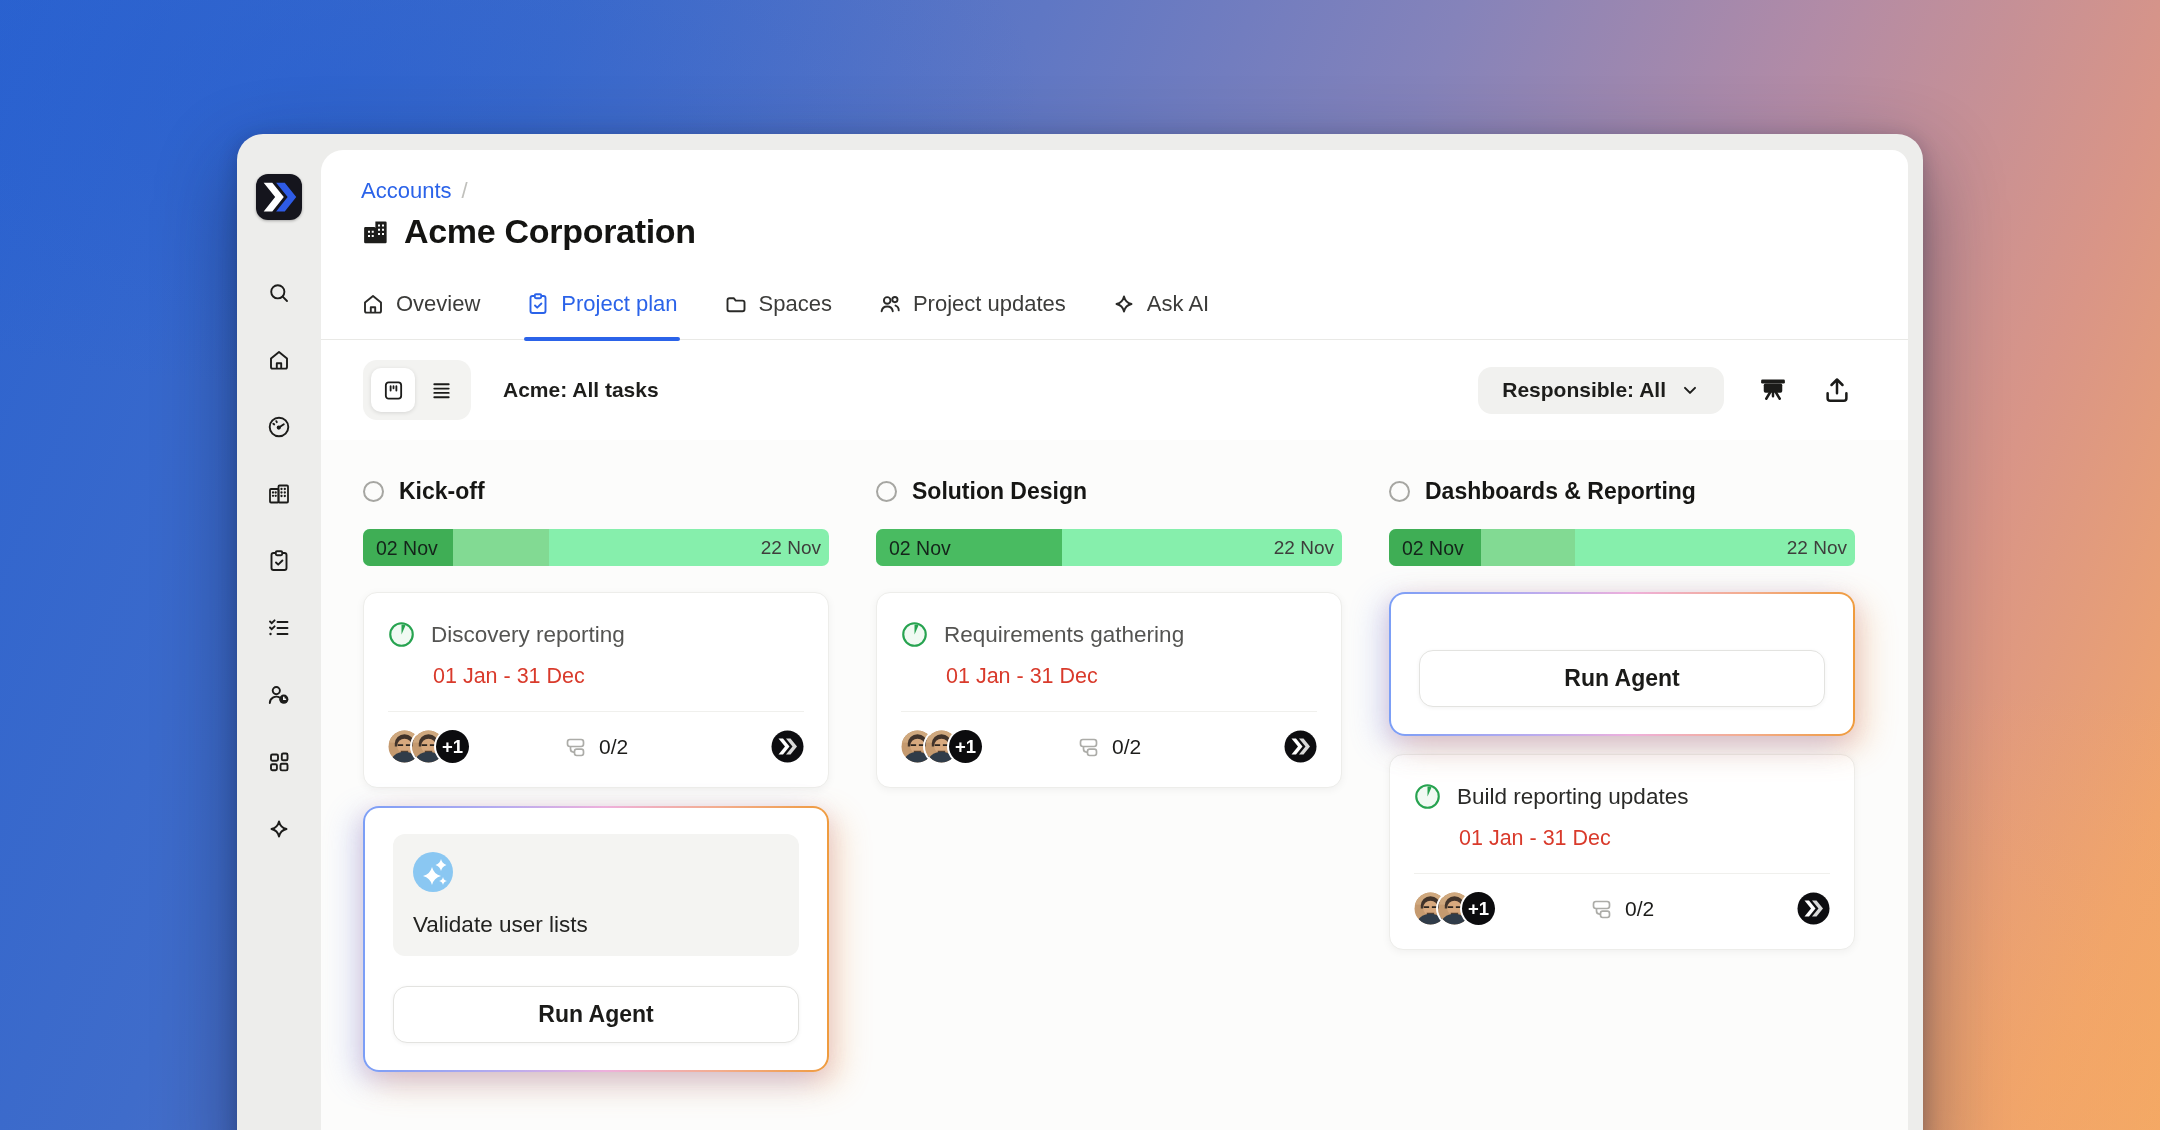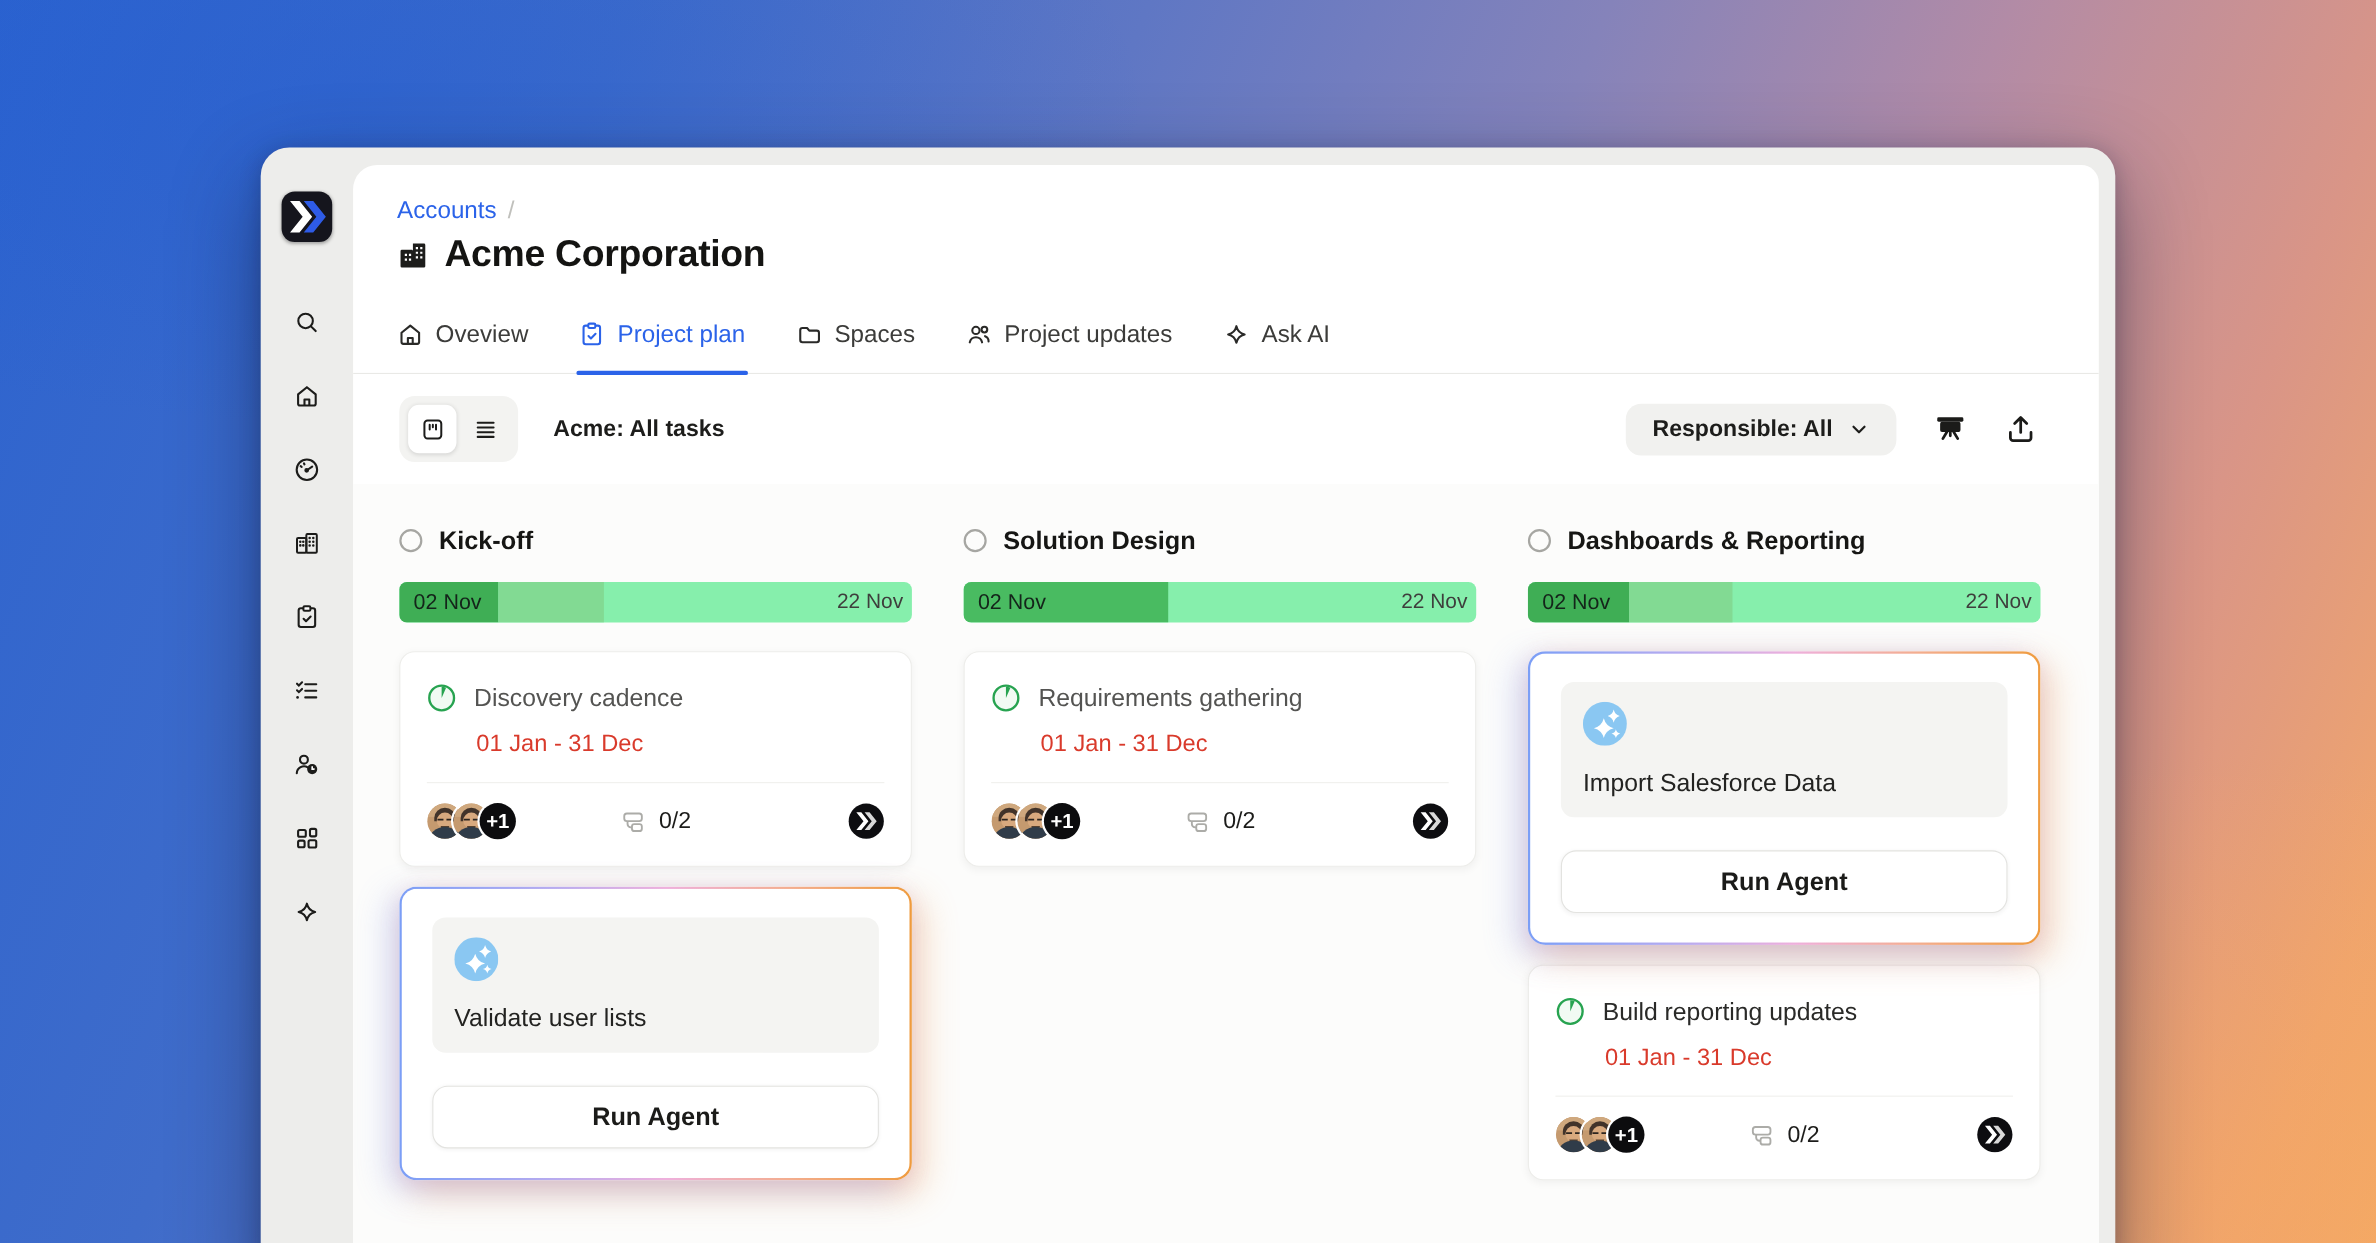--- a/index.html
+++ b/index.html
@@ -301,21 +301,21 @@
             <div class="pseg" style="width: 20.6%; background: rgb(130, 218, 147);"></div>
             <span class="pstart">02 Nov</span>
             <span class="pend">22 Nov</span>
           </div>
           <div class="cards">
             <div class="card">
               <div class="c-row1">
                 <svg width="27" height="27" viewBox="0 0 24 24">
                     <use href="#pie-art"></use>
                   </svg>
-                <span class="c-title">Discovery cadence</span>
+                <span class="c-title">Discovery reporting</span>
               </div>
               <div class="c-date">01 Jan - 31 Dec</div>
               <div class="c-div"></div>
               <div class="c-foot">
                 <div class="avatars">
                   <svg class="avatar" viewBox="0 0 34 34">
                       <use href="#avatar-art"></use>
                     </svg>
                   <svg class="avatar" viewBox="0 0 34 34">
                       <use href="#avatar-art"></use>
@@ -396,26 +396,20 @@
             <span class="col-name">Dashboards &amp; Reporting</span>
           </div>
           <div class="pbar">
             <div class="pseg" style="width: 19.8%; background: rgb(63, 174, 85);"></div>
             <div class="pseg" style="width: 20.2%; background: rgb(130, 218, 147);"></div>
             <span class="pstart">02 Nov</span>
             <span class="pend">22 Nov</span>
           </div>
           <div class="cards">
             <div class="agent-card">
-              <div class="agent-inner">
-                <svg class="agent-ic" viewBox="0 0 40 40">
-                    <use href="#agent-spark-art"></use>
-                  </svg>
-                <div class="agent-title">Import Salesforce Data</div>
-              </div>
               <div class="run-btn">Run Agent</div>
             </div>
             <div class="card">
               <div class="c-row1">
                 <svg width="27" height="27" viewBox="0 0 24 24">
                     <use href="#pie-art"></use>
                   </svg>
                 <span class="c-title dark">Build reporting updates</span>
               </div>
               <div class="c-date">01 Jan - 31 Dec</div>

